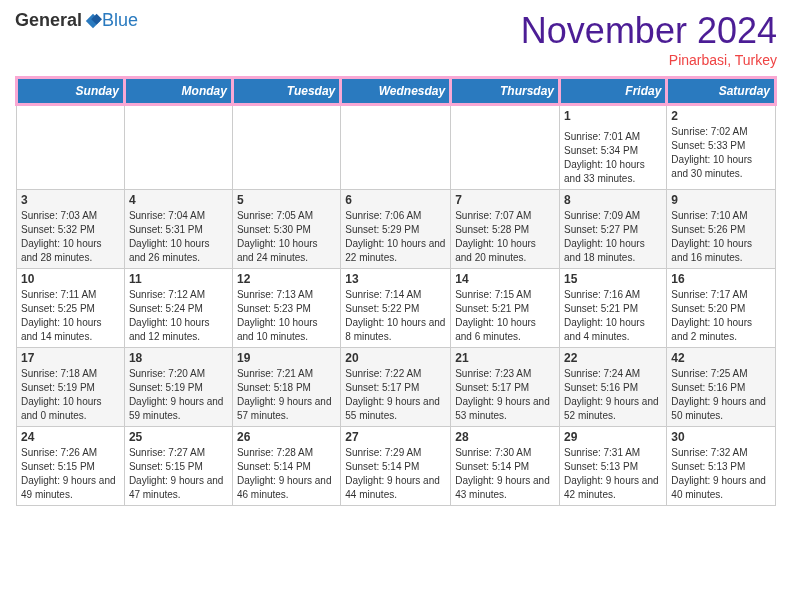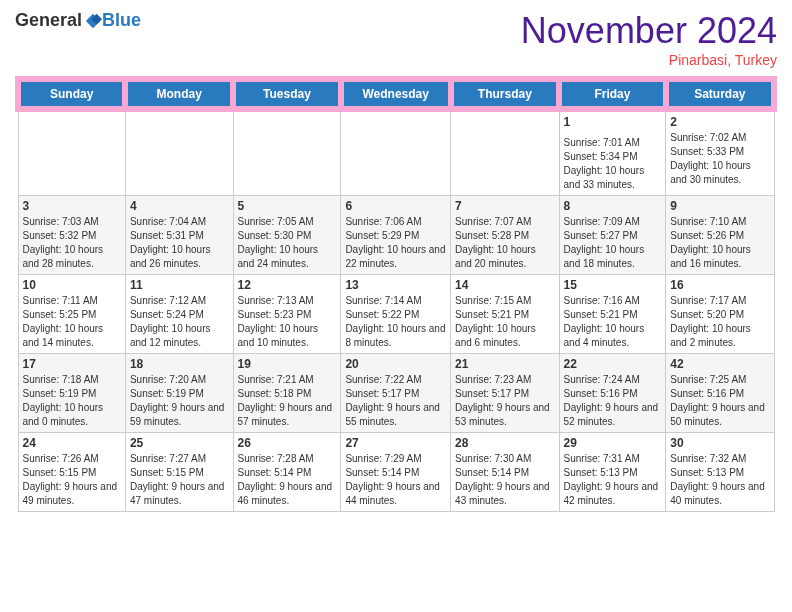--- a/index.html
+++ b/index.html
@@ -21,21 +21,21 @@
       align-items: center;
       gap: 0;
     }
     .logo-text-general {
       font-size: 18px;
       font-weight: bold;
       color: #333;
     }
     .logo-text-blue {
       font-size: 18px;
-      font-weight: bold;
+      font-weight: normal;
       color: #2a7abf;
     }
     .logo-icon {
       width: 18px;
       height: 18px;
       margin-left: 2px;
     }
     .title-block {
       text-align: right;
     }
@@ -51,22 +51,23 @@
     .calendar {
       width: 100%;
       border-collapse: collapse;
     }
     .calendar thead tr th {
       background: #2a7abf;
       color: #fff;
       font-size: 12px;
       font-weight: bold;
       padding: 5px 4px;
-      text-align: center;
-      border: 6px solid #f9a8d4;
+      text-align: right;
+      border: 3px solid #f9a8d4;
+      font-style: italic;
     }
     .calendar tbody tr td {
       vertical-align: top;
       border: 1px solid #ccc;
       padding: 3px 4px;
       width: 113px;
       font-size: 10.5px;
       color: #333;
       background: #fff;
     }

